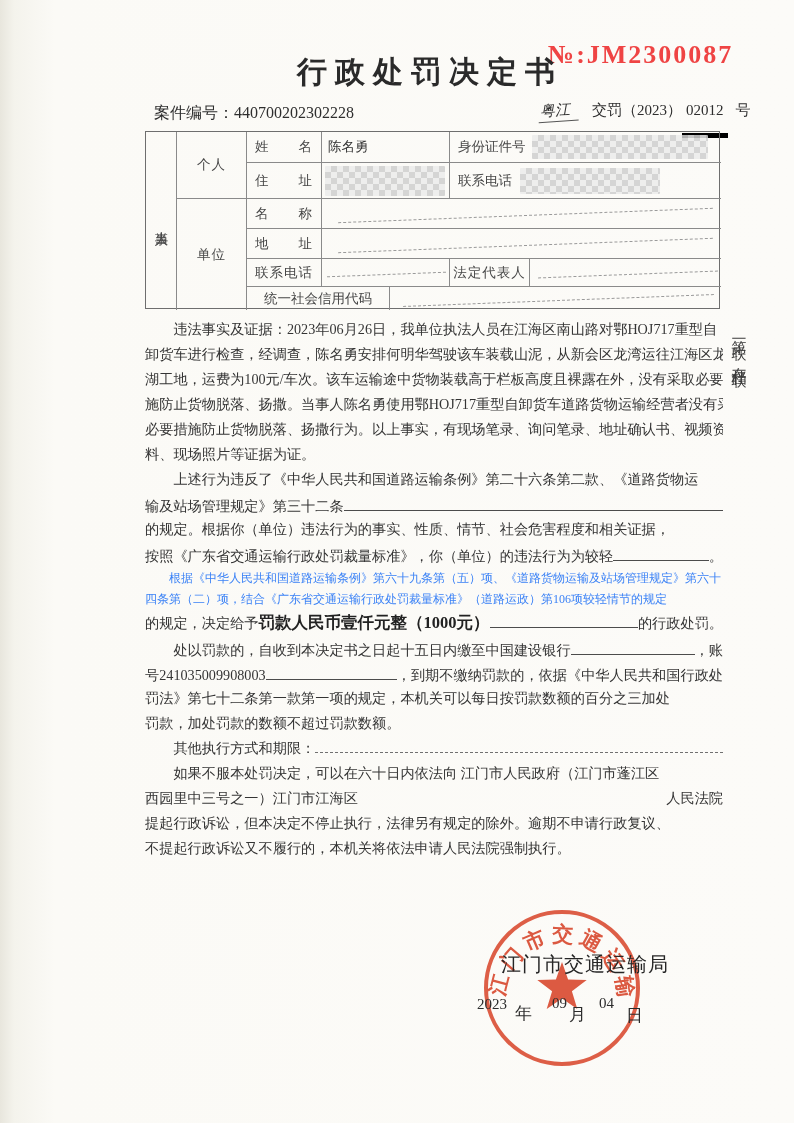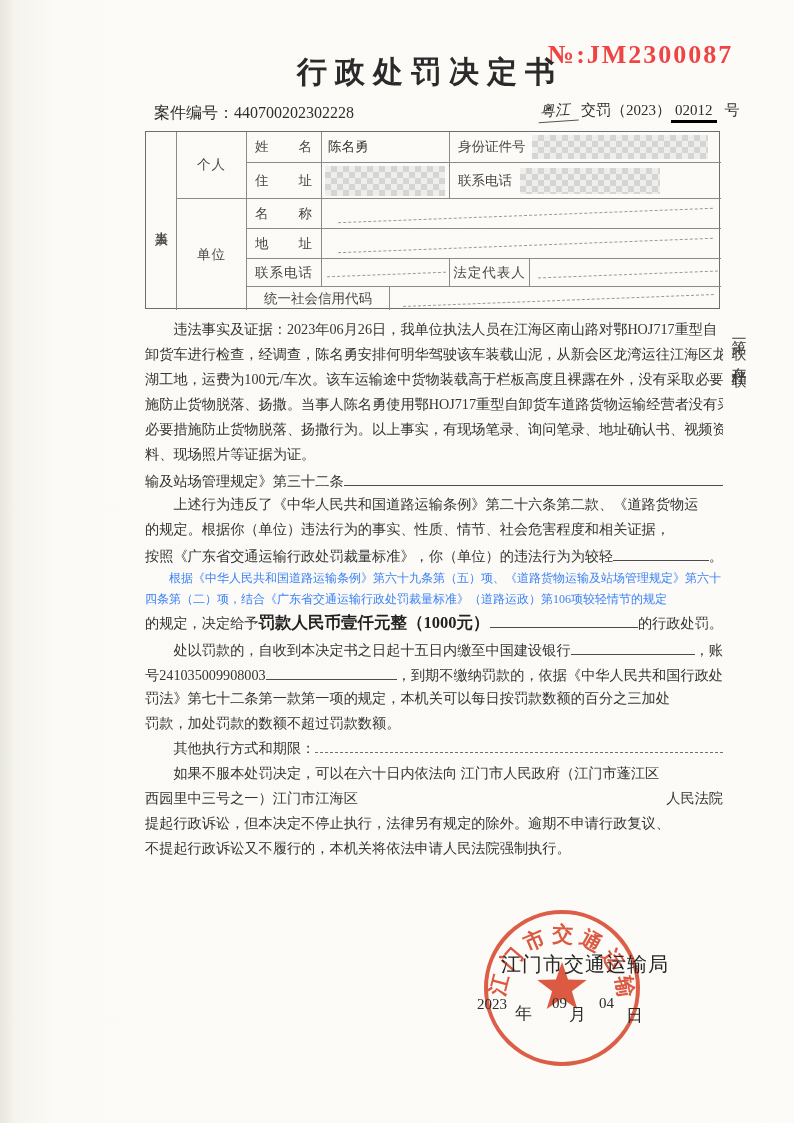--- a/index.html
+++ b/index.html
@@ -10,22 +10,22 @@
       #fcfbf8;
     font-family:"Liberation Serif","DejaVu Serif",serif;
     color:#333;
   }
   .abs{position:absolute;}
   .doc-no{left:548px;top:40px;font-size:26px;font-weight:700;letter-spacing:2px;color:#ef4444;}
   .title{left:297px;top:52px;font-size:30px;font-weight:600;letter-spacing:8px;color:#2a2a2a;}
   .case-line{left:154px;top:103px;font-size:16px;color:#2e2e2e;}
   .ref-line{left:538px;top:101px;font-size:15px;color:#2e2e2e;display:flex;align-items:baseline;}
   .ref-hw{font-style:italic;transform:rotate(-4deg);display:inline-block;border-bottom:1px solid #555;padding:0 4px 1px 2px;min-width:34px;}
-  .ref-num{border-bottom:3px solid #000000;padding:0 4px 1px;}
-  .ref-mid{margin-left:3px;}
+  .ref-num{border-bottom:5px solid #000000;padding:0 4px 14px;}
+  .ref-mid{margin-left:14px;}
   .ref-suffix{margin-left:8px;}
 
   
   .tbl{left:145px;top:131px;width:575px;height:178px;border:1.4px solid #6e6e6e;box-sizing:border-box;}
   .cell{position:absolute;box-sizing:border-box;border-left:1px solid #8a8a8a;border-top:1px solid #8a8a8a;
         font-size:13.5px;color:#474747;display:flex;align-items:center;text-align:center;}
   .cell.lbl{justify-content:center;letter-spacing:1px;}
   .cell.first-col{border-left:none;}
   .cell.first-row{border-top:none;}
   .vertical{writing-mode:vertical-rl;text-orientation:upright;letter-spacing:14px;justify-content:center;}
@@ -119,22 +119,22 @@
     </div>
 </div>
 
 <div class="abs bodytext">
   <div class="ln"><span class="">　　违法事实及证据：</span><span class="u f">2023年06月26日，我单位执法人员在江海区南山路对鄂HOJ717重型自</span></div>
   <div class="ln"><span class="u f">卸货车进行检查，经调查，陈名勇安排何明华驾驶该车装载山泥，从新会区龙湾运往江海区龙溪</span></div>
   <div class="ln"><span class="u f">湖工地，运费为100元/车次。该车运输途中货物装载高于栏板高度且裸露在外，没有采取必要措</span></div>
   <div class="ln"><span class="u f">施防止货物脱落、扬撒。当事人陈名勇使用鄂HOJ717重型自卸货车道路货物运输经营者没有采取</span></div>
   <div class="ln"><span class="u f">必要措施防止货物脱落、扬撒行为。以上事实，有现场笔录、询问笔录、地址确认书、视频资</span></div>
   <div class="ln"><span class="u">料、现场照片等证据为证。</span></div>
+  <div class="ln"><span class="">　　上述行为违反了</span><span class="u f">《中华人民共和国道路运输条例》第二十六条第二款、《道路货物运</span></div>
   <div class="ln"><span class="u">输及站场管理规定》第三十二条</span><span class="u f"></span></div>
-  <div class="ln"><span class="">　　上述行为违反了</span><span class="u f">《中华人民共和国道路运输条例》第二十六条第二款、《道路货物运</span></div>
   <div class="ln"><span class="">的规定。根据你（单位）违法行为的事实、性质、情节、社会危害程度和相关证据，</span></div>
   <div class="ln"><span class="">按照《广东省交通运输行政处罚裁量标准》，你（单位）的违法行为为</span><span class="u">较轻</span><span class="u f"></span><span class="">。</span></div>
   <div class="ln small"><span class="">　　根据</span><span class="u f">《中华人民共和国道路运输条例》第六十九条第（五）项、《道路货物运输及站场管理规定》第六十</span></div>
   <div class="ln small"><span class="u f">四条第（二）项，结合《广东省交通运输行政处罚裁量标准》（道路运政）第106项较轻情节的规定</span></div>
   <div class="ln" style="height:27px;"><span class="">的规定，决定给予</span><span class="u b">罚款人民币壹仟元整（1000元）</span><span class="u f"></span><span class="">的行政处罚。</span></div>
   <div class="ln"><span class="">　　处以罚款的，自收到本决定书之日起十五日内缴至</span><span class="u">中国建设银行</span><span class="u f"></span><span class="">，账</span></div>
   <div class="ln"><span class="">号</span><span class="u">241035009908003</span><span class="u f"></span><span class="">，到期不缴纳罚款的，依据《中华人民共和国行政处</span></div>
   <div class="ln"><span class="">罚法》第七十二条第一款第一项的规定，本机关可以每日按罚款数额的百分之三加处</span></div>
   <div class="ln"><span class="">罚款，加处罚款的数额不超过罚款数额。</span></div>
   <div class="ln"><span class="">　　其他执行方式和期限：</span><span class="d f"></span></div>

